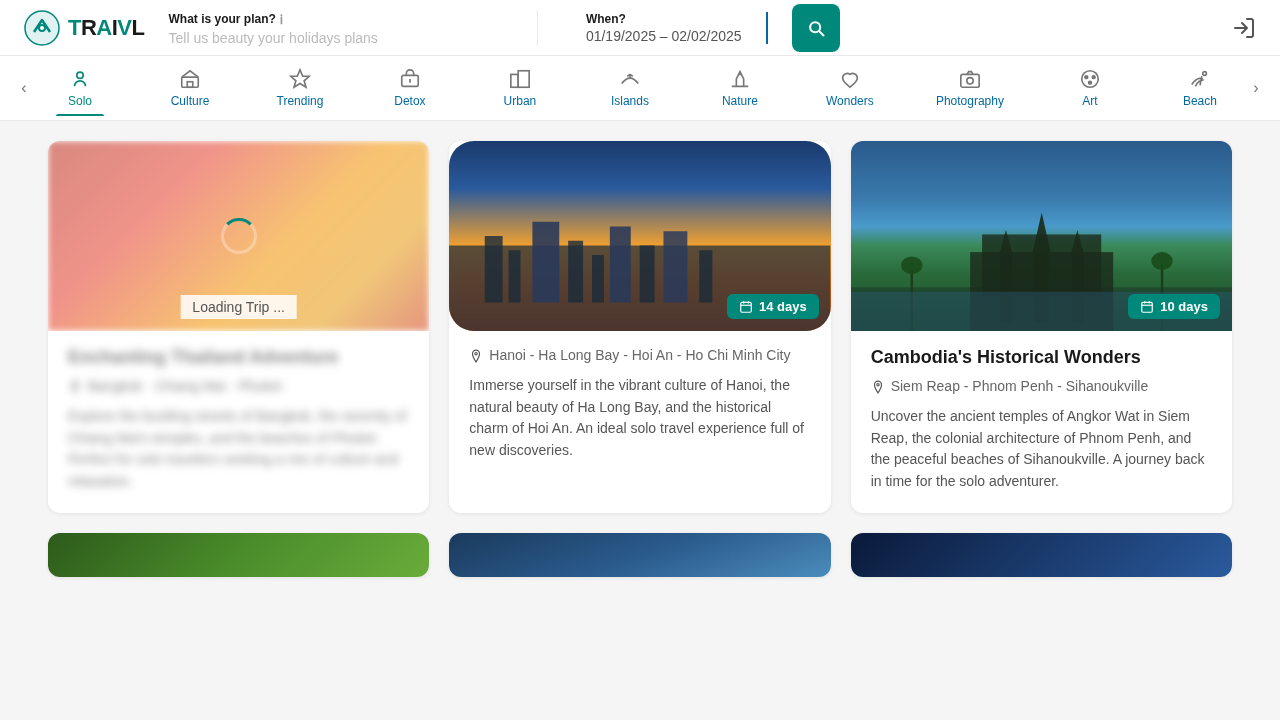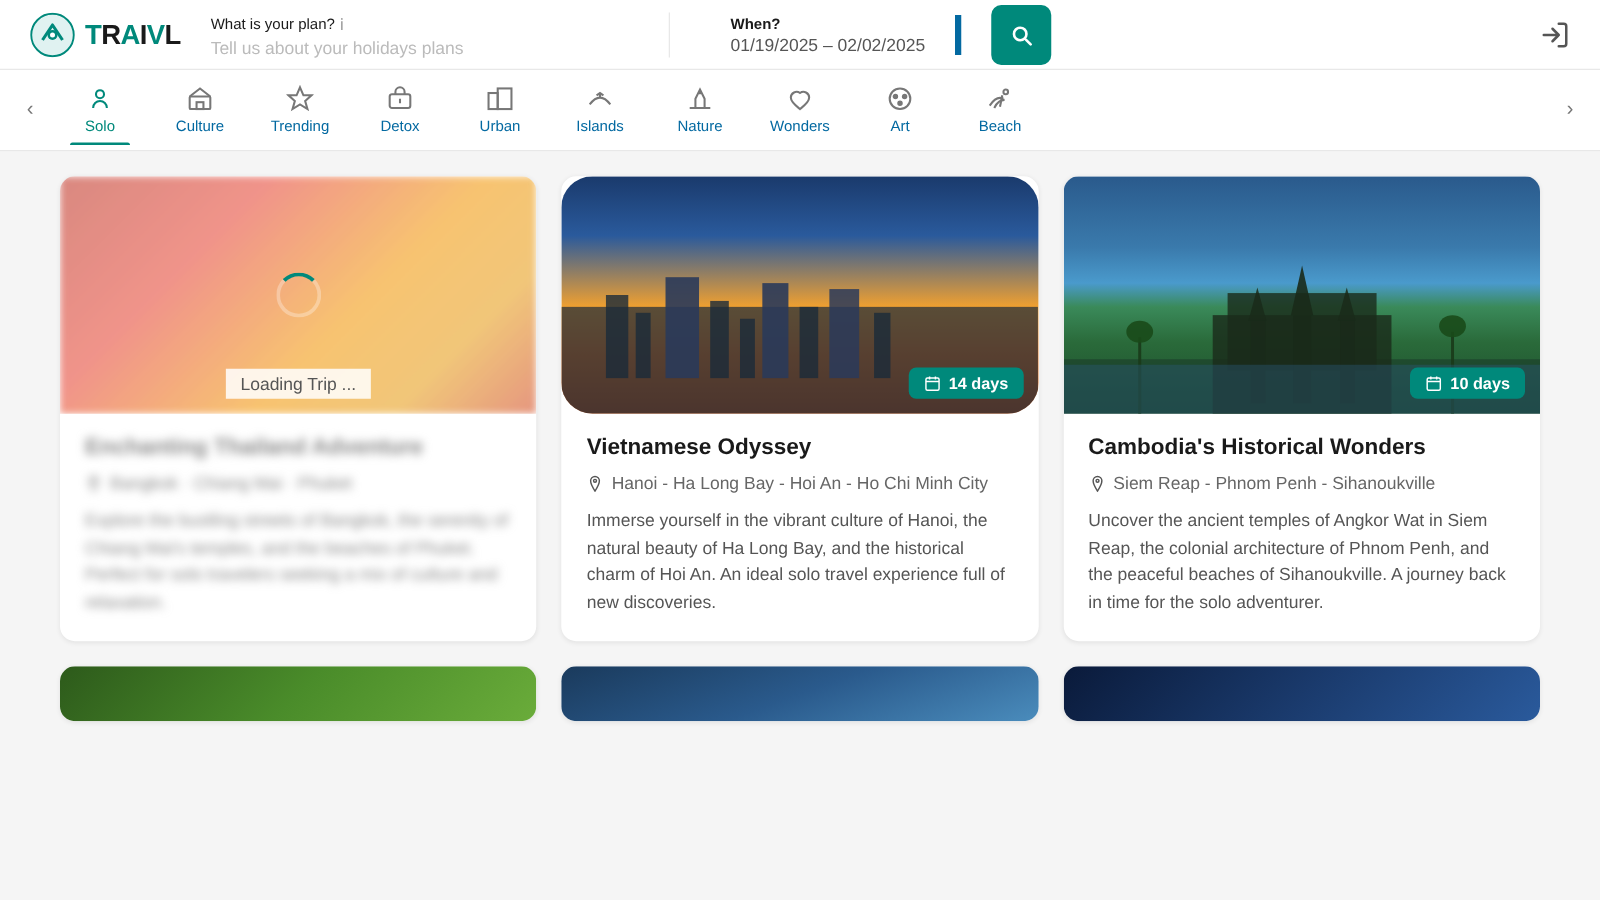--- a/index.html
+++ b/index.html
@@ -10,25 +10,25 @@
       display: flex; align-items: center; background: #fff;
       padding: 0 24px; height: 56px; border-bottom: 1px solid #e8e8e8;
       gap: 24px;
     }
     .logo { display: flex; align-items: center; gap: 8px; text-decoration: none; flex-shrink: 0; }
     .logo-icon { width: 36px; height: 36px; }
     .logo-text { font-size: 22px; font-weight: 700; color: #1a1a1a; letter-spacing: -0.5px; }
     .logo-text span { color: #00897b; }
 
     .plan-input { flex: 1; border-right: 1px solid #e8e8e8; padding-right: 24px; }
-    .plan-label { font-size: 12px; font-weight: 400; color: #1a1a1a; display: flex; align-items: center; gap: 4px; }
+    .plan-label { font-size: 12px; font-weight: 700; color: #1a1a1a; display: flex; align-items: center; gap: 4px; }
     .plan-label .info-icon { color: #999; font-size: 13px; }
     .plan-placeholder { font-size: 14px; color: #bbb; margin-top: 2px; }
 
-    .date-section { padding: 0 24px; border-right: 5px solid #0369a1; }
+    .date-section { padding: 0 24px; border-right: 2px solid #0369a1; }
     .date-label { font-size: 12px; font-weight: 600; color: #1a1a1a; }
     .date-value { font-size: 14px; color: #555; margin-top: 2px; }
 
     .search-btn {
       width: 48px; height: 48px; background: #00897b; border: none; border-radius: 8px;
       cursor: pointer; display: flex; align-items: center; justify-content: center;
       flex-shrink: 0;
     }
     .search-btn svg { width: 20px; height: 20px; fill: white; }
 
@@ -38,21 +38,21 @@
     
     .nav-bar {
       background: #fff; border-bottom: 1px solid #e8e8e8;
       display: flex; align-items: center; padding: 0 8px;
       position: relative;
     }
     .nav-arrow {
       width: 32px; height: 64px; display: flex; align-items: center; justify-content: center;
       cursor: pointer; color: #777; font-size: 16px; flex-shrink: 0;
     }
-    .nav-items { display: flex; flex: 1; overflow: hidden; }
+    .nav-items { display: flex; flex: 1; overflow: hidden; justify-content: space-between; }
     .nav-item {
       display: flex; flex-direction: column; align-items: center; justify-content: center;
       padding: 8px 16px; cursor: pointer; min-width: 80px; position: relative;
       color: #0369a1; font-size: 12px; gap: 4px; white-space: nowrap;
     }
     .nav-item.active { color: #00897b; }
     .nav-item.active::after {
       content: ''; position: absolute; bottom: 0; left: 16px; right: 16px;
       height: 2px; background: #00897b; border-radius: 2px 2px 0 0;
     }
@@ -119,21 +119,21 @@
     <span class="logo-text">
       <span>T</span><span style="color:#1a1a1a">R</span><span>A</span><span style="color:#1a1a1a">I</span><span>V</span><span style="color:#1a1a1a">L</span>
     </span>
   </a>
 
   <div class="plan-input">
     <div class="plan-label">
       <span>What is your plan?</span>
       <span class="info-icon">ℹ</span>
     </div>
-    <div class="plan-placeholder">Tell us about your holidays plans</div>
+    <div class="plan-placeholder">Tell us beauty your holidays plans</div>
   </div>
 
   <div class="date-section">
     <div class="date-label">When?</div>
     <div class="date-value">01/19/2025 – 02/02/2025</div>
   </div>
 
   <button class="search-btn">
     <svg viewBox="0 0 24 24">
         <path d="M21 21l-4.35-4.35M17 11A6 6 0 1 1 5 11a6 6 0 0 1 12 0z" stroke="white" stroke-width="2.5" stroke-linecap="round" fill="none"></path>
@@ -213,20 +213,28 @@
       <span>Nature</span>
     </div>
 
     <div class="nav-item">
       <svg viewBox="0 0 24 24" fill="none" stroke="#777" stroke-width="1.8">
         <path d="M12 21c-1-1-8-5.5-8-10a5 5 0 0 1 8-4 5 5 0 0 1 8 4c0 4.5-7 9-8 10z"></path>
       </svg>
       <span>Wonders</span>
     </div>
 
+    <div class="nav-item">
+      <svg viewBox="0 0 24 24" fill="none" stroke="#777" stroke-width="1.8">
+        <rect x="2" y="7" width="20" height="14" rx="2"></rect>
+          <circle cx="12" cy="14" r="3.5"></circle>
+          <path d="M9 7l1.5-3h3L15 7"></path>
+      </svg>
+      <span>Photography</span>
+    </div>
 
     <div class="nav-item">
       <svg viewBox="0 0 24 24" fill="none" stroke="#777" stroke-width="1.8">
         <circle cx="12" cy="12" r="9"></circle>
           <circle cx="8" cy="10" r="1.5" fill="#777"></circle>
           <circle cx="16" cy="10" r="1.5" fill="#777"></circle>
           <circle cx="12" cy="16" r="1.5" fill="#777"></circle>
       </svg>
       <span>Art</span>
     </div>
@@ -288,21 +296,20 @@
           <svg width="14" height="14" viewBox="0 0 24 24" fill="none" stroke="white" stroke-width="2">
               <rect x="3" y="4" width="18" height="17" rx="2"></rect>
               <line x1="3" y1="9" x2="21" y2="9"></line>
               <line x1="8" y1="2" x2="8" y2="6"></line>
               <line x1="16" y1="2" x2="16" y2="6"></line>
             </svg>
           <span>14 days</span>
         </div>
       </div>
       <div class="card-body">
-        <div class="card-title">Vietnamese Odyssey</div>
         <div class="card-location">
           <svg class="pin-icon" width="14" height="14" viewBox="0 0 24 24" fill="none" stroke="#555" stroke-width="2">
               <path d="M12 2C8.7 2 6 4.7 6 8c0 5 6 14 6 14s6-9 6-14c0-3.3-2.7-6-6-6z"></path>
               <circle cx="12" cy="8" r="2"></circle>
             </svg>
           <span>Hanoi - Ha Long Bay - Hoi An - Ho Chi Minh City</span>
         </div>
         <div class="card-desc">Immerse yourself in the vibrant culture of Hanoi, the natural beauty of Ha Long Bay, and the historical charm of Hoi An. An ideal solo travel experience full of new discoveries.</div>
       </div>
     </div>

